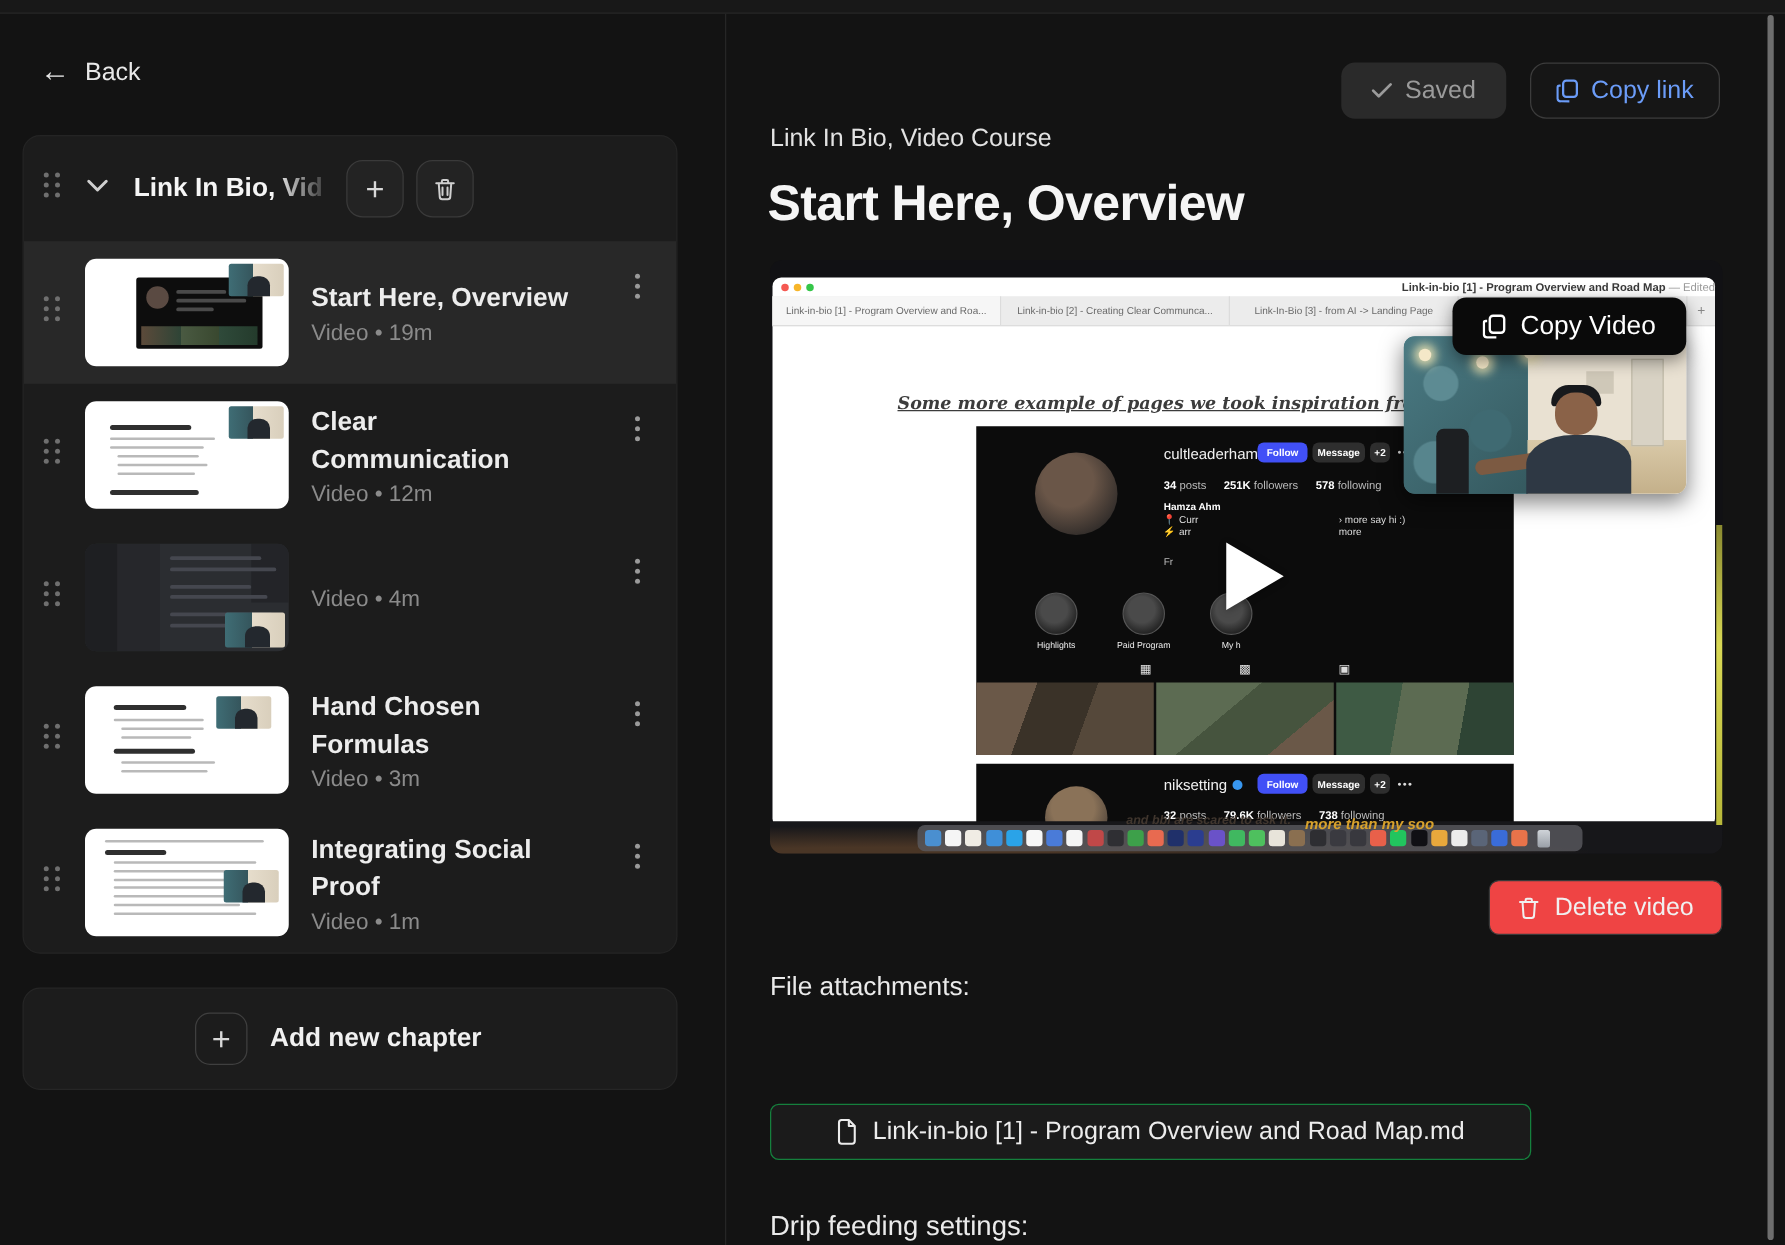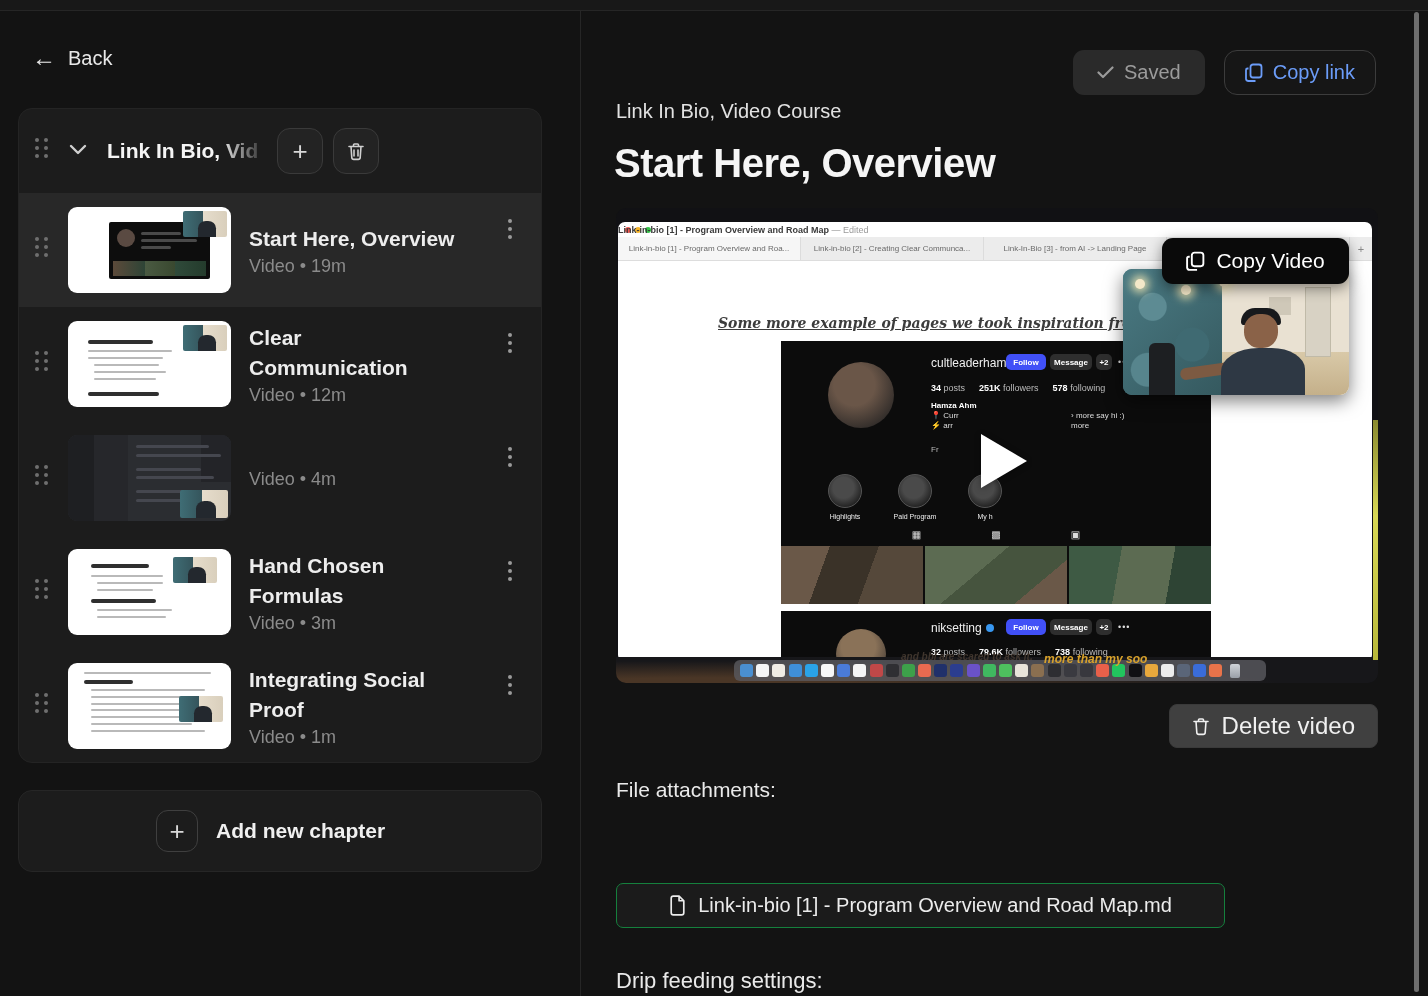--- a/index.html
+++ b/index.html
@@ -77,21 +77,21 @@
   .menubar b { font-weight:700; }
   .menubar .spacer { flex:1; }
   .menubar .shot { width:16px; height:10px; background:#3478f6; border-radius:2px; }
   .menubar .mi { width:7px; height:7px; border:1px solid #cfcfcf; border-radius:2px; opacity:.8; }
   .menubar .dotmi { width:6px; height:6px; border:1px solid #cfcfcf; border-radius:50%; opacity:.8; }
   .clock { font-size:8px; }
 
   .macwin { position:absolute; left:2px; top:14px; width:754px; height:440px; background:#fff; border-radius:7px; }
   .titlebar { position:absolute; left:0; top:0; width:100%; height:15px; display:flex; align-items:center; padding:0 7px; }
   .tl { width:6px; height:6px; border-radius:50%; margin-right:4px; }
-  .wintitle { position:absolute; left:0; top:3px; width:100%; text-align:left; font-size:9px; font-weight:700; color:#3a3a3a; }
+  .wintitle { position:absolute; left:0; top:3px; width:100%; text-align:right; font-size:9px; font-weight:700; color:#3a3a3a; }
   .wintitle .edited { color:#9a9a9a; font-weight:400; }
   .tabbar { position:absolute; left:0; top:15px; width:100%; height:24px; background:#ececec; display:flex;
             border-bottom:1px solid #ddd; }
   .tab { flex:1; border-right:1px solid #dcdcdc; display:flex; align-items:center; justify-content:center;
          font-size:8px; color:#6a6a6a; overflow:hidden; white-space:nowrap; padding:0 4px;}
   .tab.first { background:#f6f6f6; }
   .tabplus { width:22px; display:flex; align-items:center; justify-content:center; color:#888; font-size:11px; }
 
   .docheading { position:absolute; left:100px; top:93px; font-family:"DejaVu Serif", serif; font-style:italic;
                 font-size:14px; font-weight:700; color:#3c3c3c; text-decoration:underline; }
@@ -167,22 +167,22 @@
   .webcam .head { position:absolute; left:34%; top:4%; width:34px; height:34px; background:#8a6248; border-radius:46%; }
   .webcam .cap { position:absolute; left:31%; top:-2%; width:40px; height:17px; background:#17191c; border-radius:18px 18px 4px 4px; }
   .webcam .arm { position:absolute; left:-28%; bottom:26%; width:52%; height:12px; background:#7c5a42; border-radius:8px; transform:rotate(-8deg); }
   .webcam .bottle { position:absolute; left:-58%; bottom:-4%; width:26px; height:62px; background:#1d1f22; border-radius:6px 6px 3px 3px; }
 
   .copyvideo { position:absolute; left:546px; top:30px; width:187px; height:46px; background:#0a0a0a; border-radius:11px;
                display:flex; align-items:center; justify-content:center; gap:11px; color:#fff; font-size:21px; z-index:5; cursor:pointer;
                box-shadow:0 4px 14px rgba(0,0,0,.45); }
 
   .delete-row { position:absolute; left:35px; top:704px; width:762px; display:flex; justify-content:flex-end; }
-  .btn-delete { height:44px; padding:0 22px; background:#404040; border:1px solid #3a3a3a; border-radius:8px;
-                display:flex; align-items:center; gap:12px; color:#f0f0f0; font-size:24px; cursor:pointer; }
+  .btn-delete { height:44px; padding:0 22px; background:#ef4444; border:1px solid #3a3a3a; border-radius:8px;
+                display:flex; align-items:center; gap:12px; color:#f0f0f0; font-size:20px; cursor:pointer; }
 
   .attach-h { position:absolute; left:35px; top:778px; font-size:21px; color:#eaeaea; }
   .btn-upload { position:absolute; left:35px; top:822px; width:271px; height:46px; border:2px dashed #6e6e6e; border-radius:12px;
                 background:transparent; display:flex; align-items:center; justify-content:center; gap:12px; color:#d2d2d2;
                 font-size:20px; cursor:pointer; }
   .filechip { position:absolute; left:35px; top:883px; width:609px; height:45px; background:#1b1b1b; border:1px solid #15803d;
               border-radius:7px; display:flex; align-items:center; gap:12px; padding:0 16px; font-size:20px; color:#ececec; cursor:pointer;justify-content:center; }
   .drip-h { position:absolute; left:35px; top:968px; font-size:22px; color:#eaeaea; }
 
   .scrollbar { position:absolute; right:9px; top:12px; width:5px; height:980px; background:#6e6e6e; border-radius:3px; }

